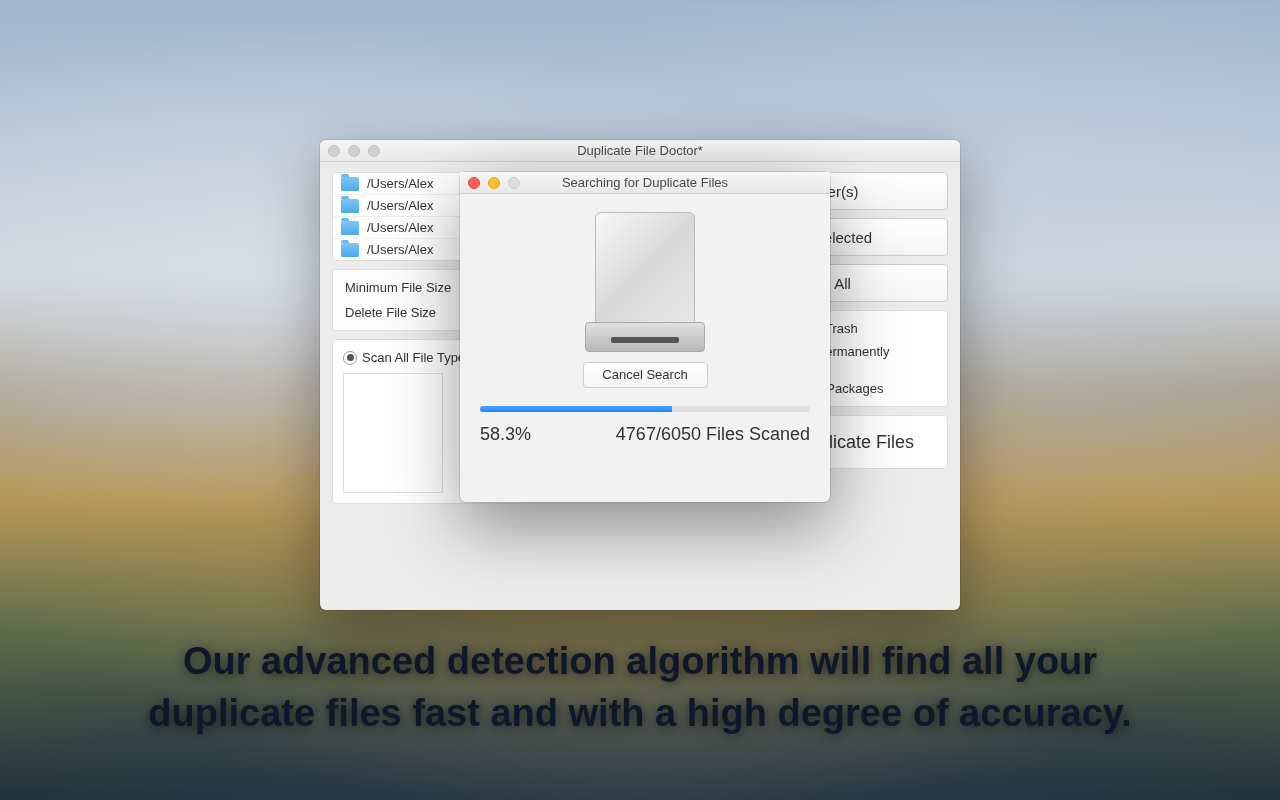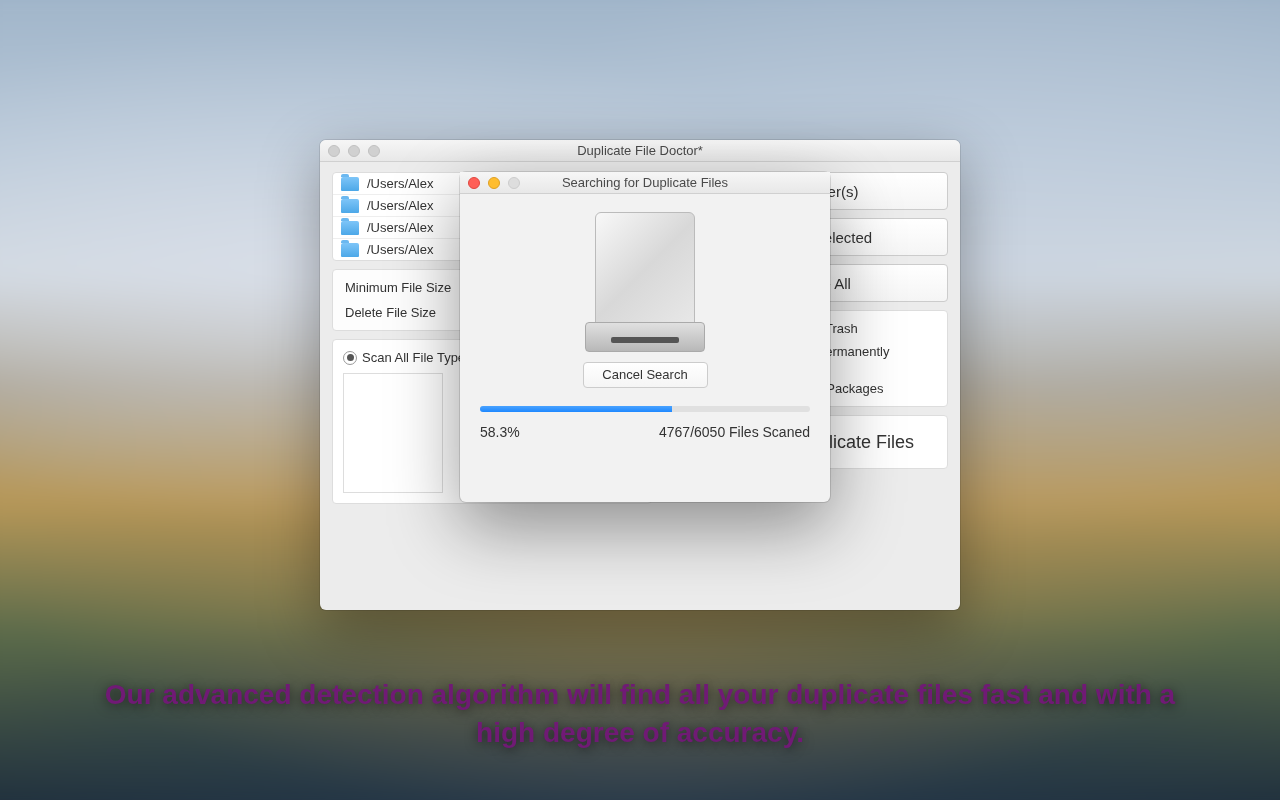--- a/index.html
+++ b/index.html
@@ -86,25 +86,25 @@
   border-radius: 6px 6px 4px 4px; border:1px solid #bbb;
 }
 .drive-base { position:absolute; left:0; right:0; bottom:0; height:30px;
   background: linear-gradient(#e0e0e0,#b8b8b8); border-radius:4px;
   border:1px solid #aaa;
 }
 .drive-slot { position:absolute; left:25px; right:25px; bottom:8px; height:6px; background:#555; border-radius:2px; }
 .cancel-btn { width:125px; margin: 8px auto; display:block; height:26px; }
 .progress { margin: 18px 20px 8px; height:6px; background:#e0e0e0; border-radius:3px; overflow:hidden; position:relative;}
 .progress-fill { height:100%; background: linear-gradient(#4aa3ff,#1e88ff); width:58.3%; }
-.progress-row { display:flex; justify-content:space-between; padding: 4px 20px; font-size:14px; color:#333; }
+.progress-row { display:flex; justify-content:space-between; padding: 4px 20px; font-size:18px; color:#333; }
 
 .tagline {
-  position:absolute; left:0; right:0; bottom:48px; text-align:center;
-  color:#701a75; font-size:28px; font-weight:600; line-height:1.35;
+  position:absolute; left:0; right:0; bottom:61px; text-align:center;
+  color:#0f172a; font-size:38px; font-weight:600; line-height:1.35;
   text-shadow: 0 2px 12px rgba(0,0,0,0.6);
   padding: 0 100px;
 }
 </style>
 </head>
 <body>
 
 <div class="bg-blur"></div>
 
 <div class="main-window">

